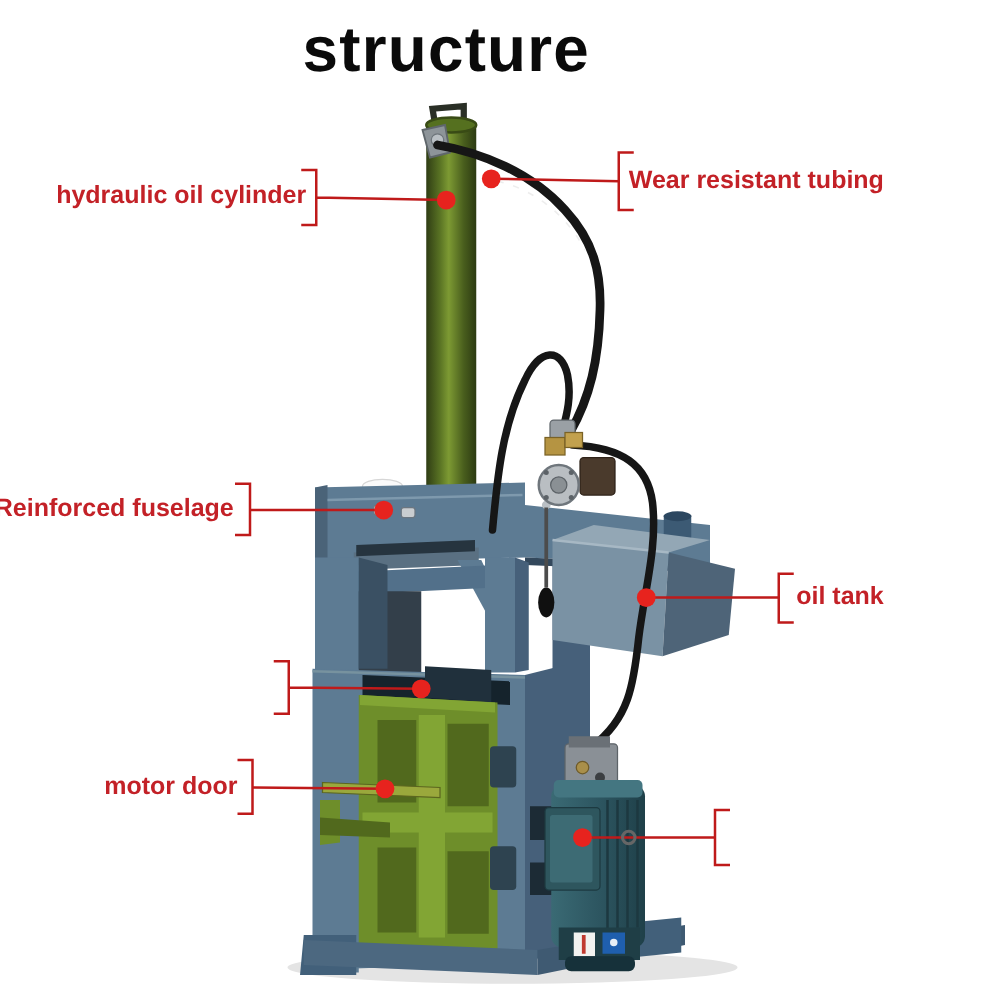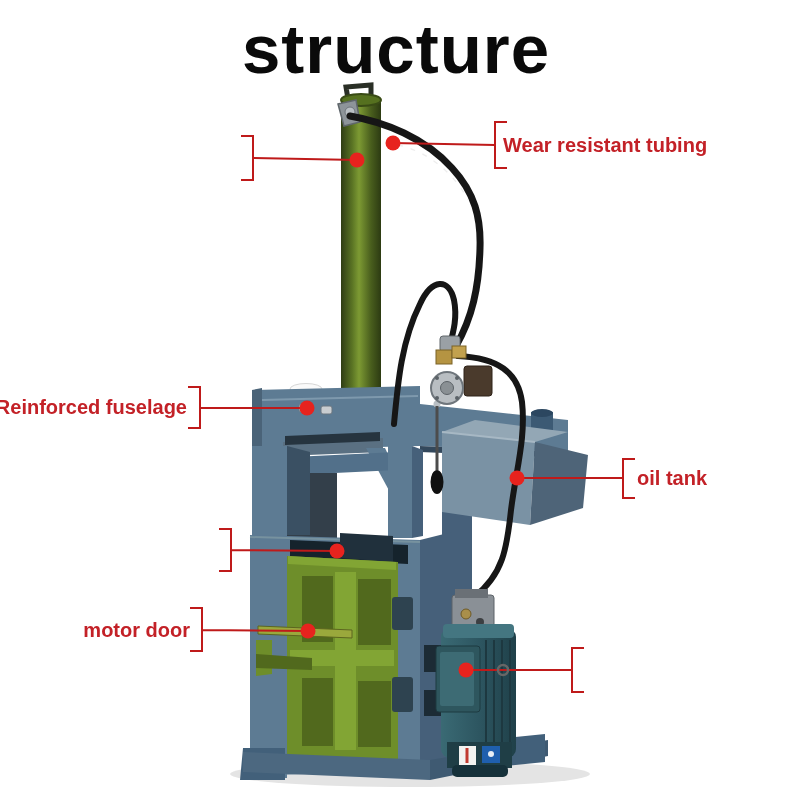--- a/index.html
+++ b/index.html
@@ -1,18 +1,18 @@
 <!DOCTYPE html>
 <html style="--title-black: #0a0a0a; --label-red: #c32127; --line-red: #bf1a1a; --dot-red: #e7231e; --frame-blue: #5d7b93; --door-green: #6e8e2a; --cylinder-green: #5a7424; --tank-blue: #7a92a4; --motor-teal: #31616c; --hose-black: #161616;"><head>
 <meta charset="utf-8">
 <style>
   html,body{margin:0;padding:0;background:#fff;}
   .page{position:relative;width:800px;height:800px;background:#fff;overflow:hidden;
         font-family:"Liberation Sans", sans-serif;}
-  .title{position:absolute;left:242px;top:10px;font-size:69px;font-weight:bold;
+  .title{position:absolute;left:242px;top:10px;font-size:51px;font-weight:bold;
          color:var(--title-black,#0a0a0a);letter-spacing:1px;}
   .lbl{position:absolute;font-size:20px;font-weight:bold;color:var(--label-red,#c32127);
        white-space:nowrap;transform:translateY(-50%);}
   .lbl.right-align{transform:translate(-100%,-50%);}
   svg.scene{position:absolute;left:0;top:0;}
   .leader{stroke:var(--line-red,#bf1a1a);stroke-width:2;fill:none;}
   .dot{fill:var(--dot-red,#e7231e);}
   .hose{stroke:var(--hose-black,#161616);fill:none;stroke-linecap:round;}
   .steel{fill:var(--frame-blue,#5d7b93);}
   .steel-d{fill:#46607a;}
@@ -191,18 +191,19 @@
       <circle class="dot" cx="357" cy="160" r="7.5"></circle>
       <circle class="dot" cx="393" cy="143" r="7.5"></circle>
       <circle class="dot" cx="307" cy="408" r="7.5"></circle>
       <circle class="dot" cx="517" cy="478" r="7.5"></circle>
       <circle class="dot" cx="337" cy="551" r="7.5"></circle>
       <circle class="dot" cx="308" cy="631" r="7.5"></circle>
       <circle class="dot" cx="466" cy="670" r="7.5"></circle>
     </g>
   </svg>
 
+  <div class="lbl right-align" style="left:245px;top:157px;">hydraulic oil cylinder</div>
   <div class="lbl" style="left:503px;top:145px;">Wear resistant tubing</div>
   <div class="lbl right-align" style="left:187px;top:407px;">Reinforced fuselage</div>
   <div class="lbl" style="left:637px;top:478px;text-align:center;">oil tank</div>
   <div class="lbl right-align" style="left:190px;top:630px;">motor door</div>
 
 </div>
 
 </body></html>

